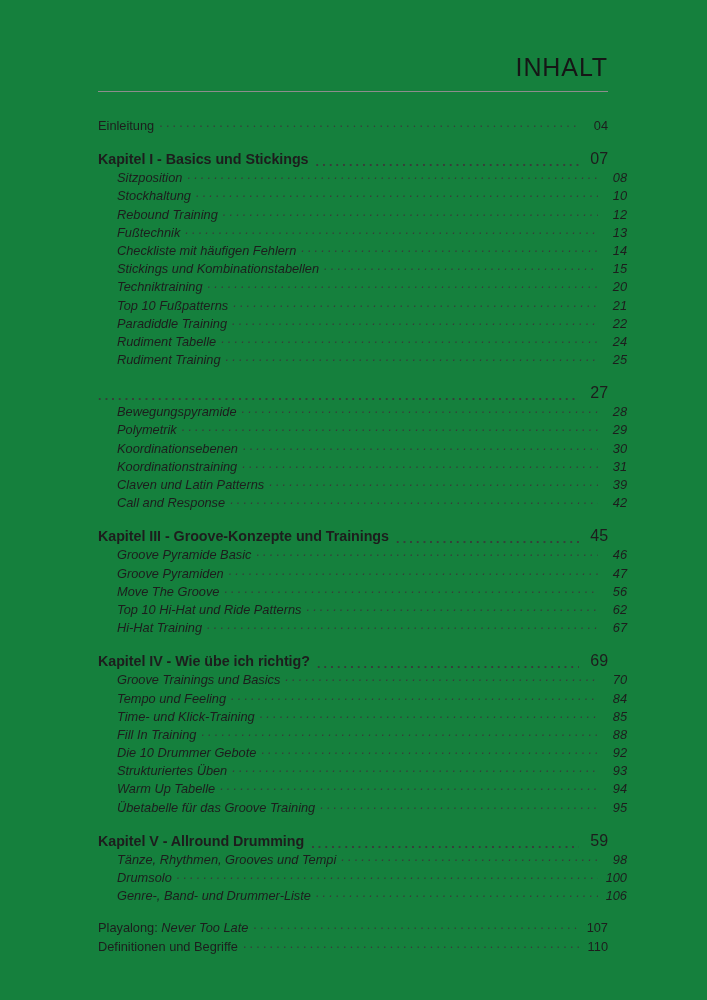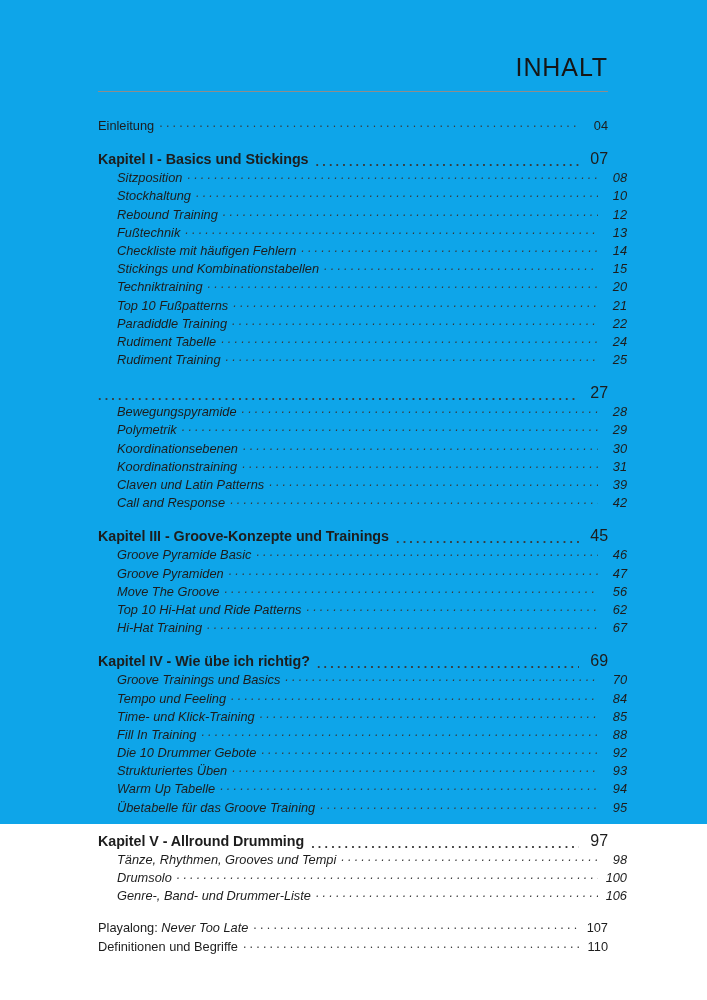--- a/index.html
+++ b/index.html
@@ -13,22 +13,22 @@
     height: 1000px;
     overflow: hidden;
     font-family: "Liberation Sans", "DejaVu Sans", sans-serif;
     color: #1a1a1a;
     -webkit-font-smoothing: antialiased;
   }
 
   .page {
     position: relative;
     width: 707px;
-    height: 824px;
-    background: #0ea5e9;
+    height: 1000px;
+    background: #15803d;
     box-sizing: border-box;
   }
 
   
   .header {
     position: absolute;
     left: 98px;
     right: 99px;
     top: 52px;
     height: 40px;
@@ -337,21 +337,21 @@
         <div class="entry sub">
           <span class="label">Übetabelle für das Groove Training</span>
           <span class="leader"></span>
           <span class="page-no">95</span>
         </div>
       </div>
       <div class="toc-group gap-top-lg">
         <div class="entry chapter">
           <span class="label">Kapitel V - Allround Drumming</span>
           <span class="leader"></span>
-          <span class="page-no">97</span>
+          <span class="page-no">59</span>
         </div>
         <div class="entry sub">
           <span class="label">Tänze, Rhythmen, Grooves und Tempi</span>
           <span class="leader"></span>
           <span class="page-no">98</span>
         </div>
         <div class="entry sub">
           <span class="label">Drumsolo</span>
           <span class="leader"></span>
           <span class="page-no">100</span>

